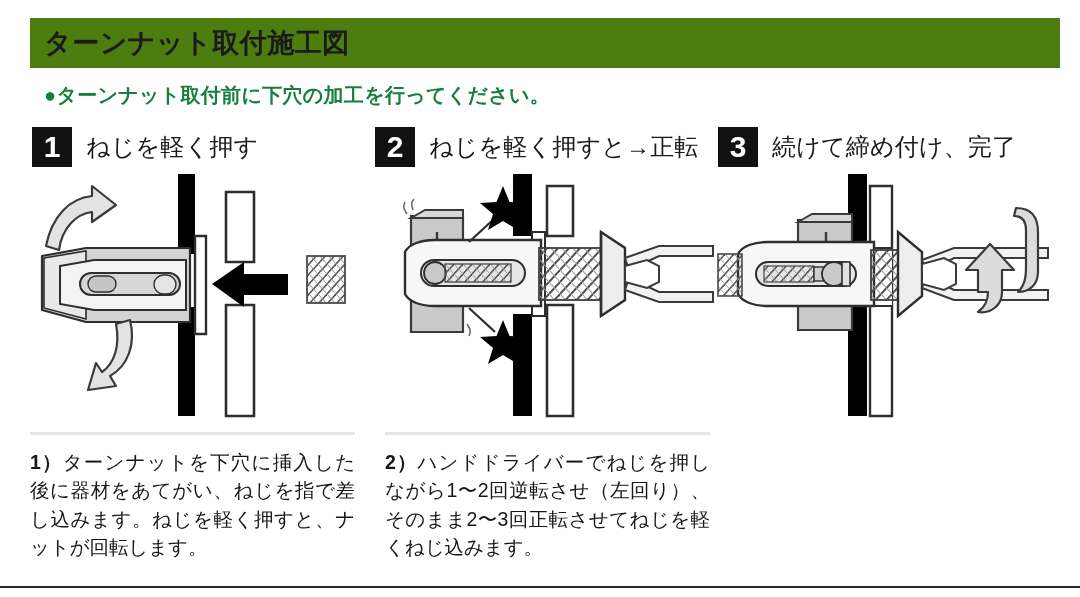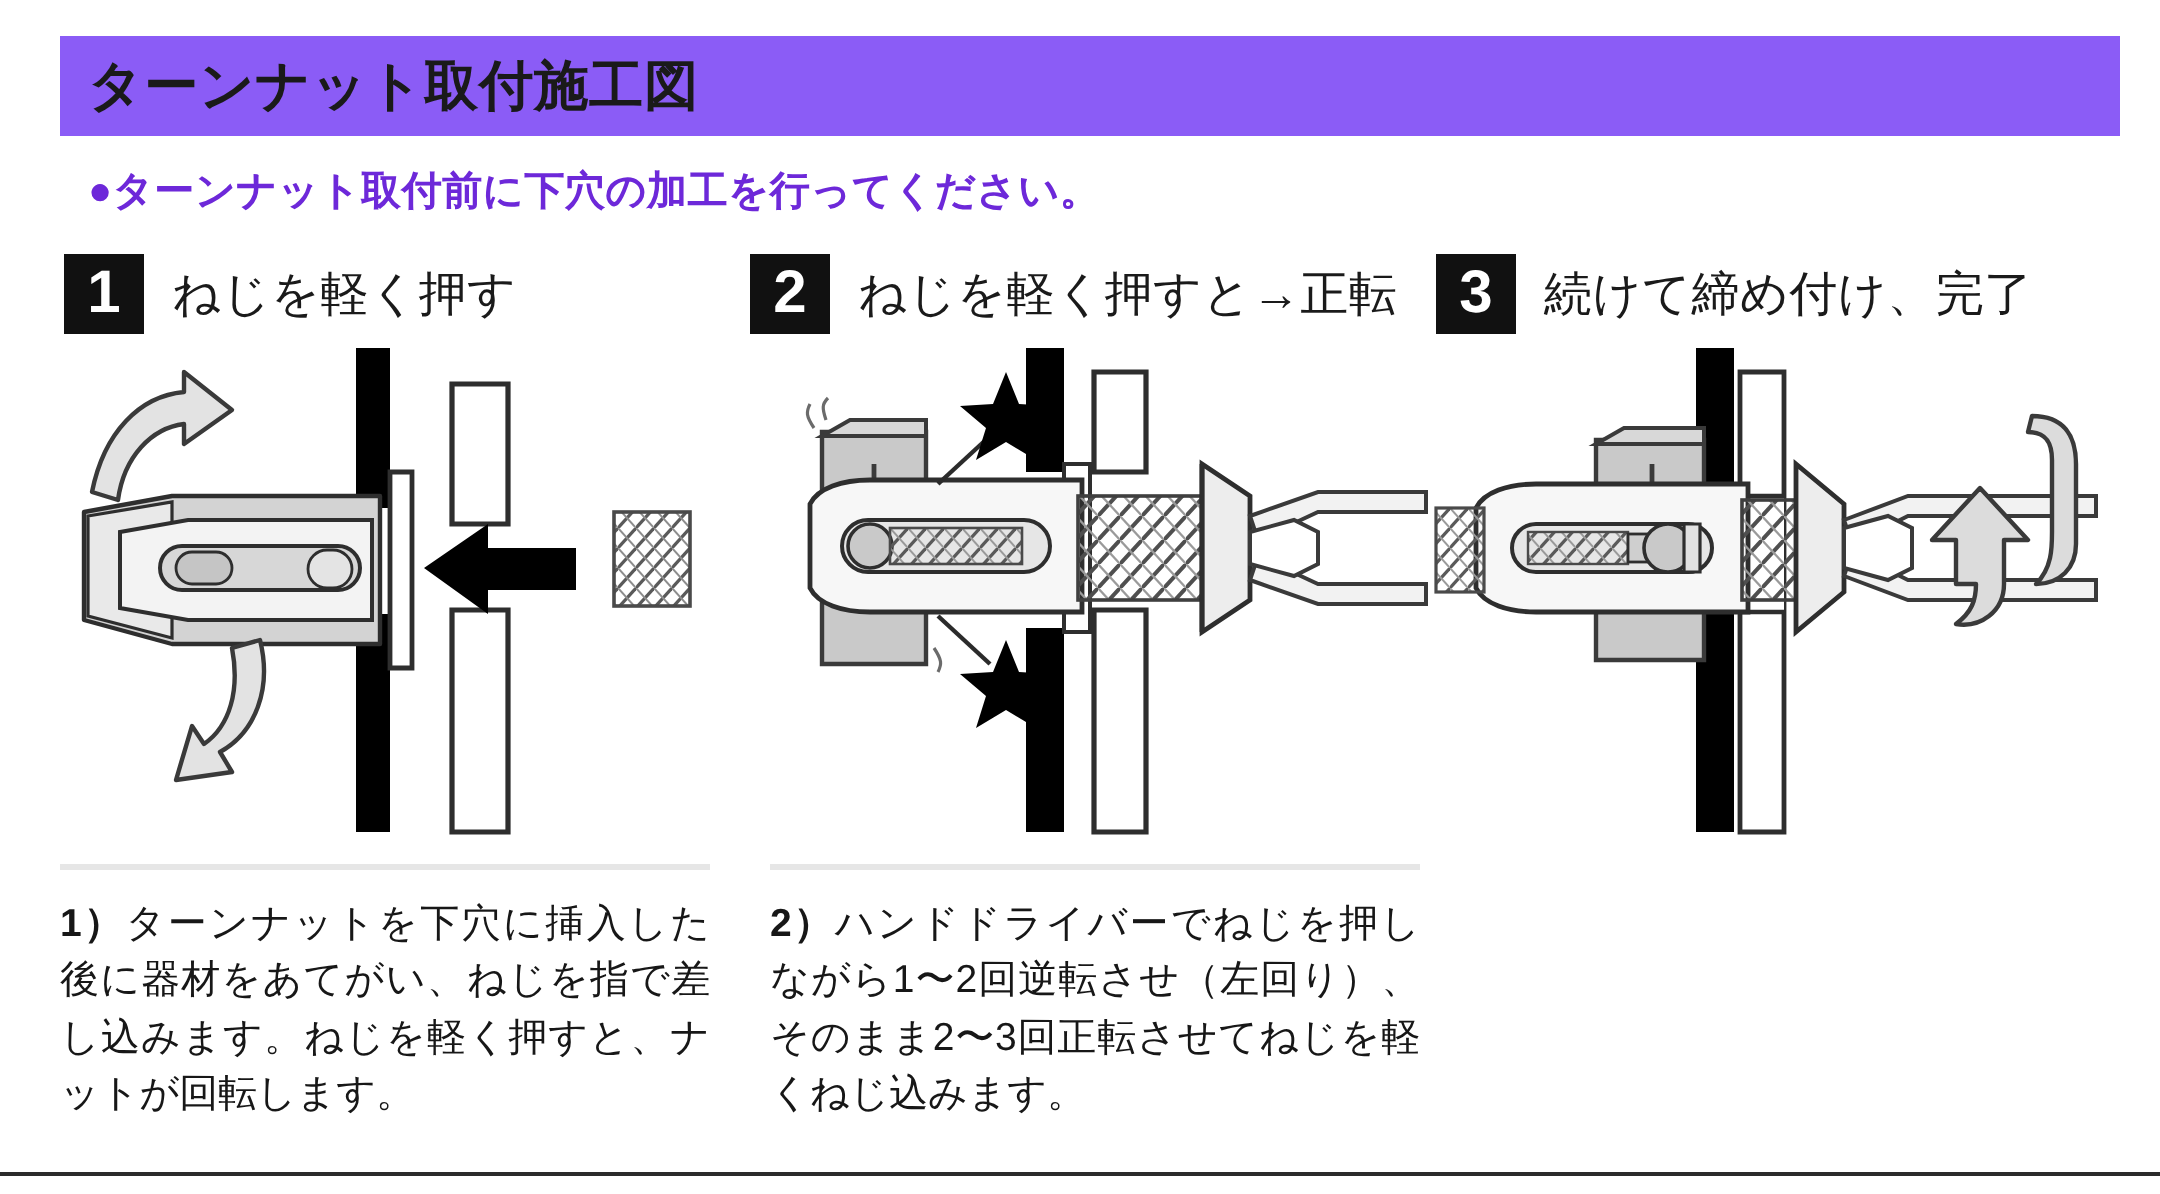--- a/index.html
+++ b/index.html
@@ -20,41 +20,41 @@
     box-sizing: border-box;
   }
 
   
   .title-band {
     position: absolute;
     left: 30px;
     top: 18px;
     width: 1030px;
     height: 50px;
-    background: #8b5cf6;
+    background: #4d7c0f;
     display: flex;
     align-items: center;
   }
   .title-text {
     font-size: 27px;
     font-weight: bold;
     letter-spacing: 0.5px;
     color: #1a1a1a;
     padding-left: 14px;
     line-height: 1;
   }
 
   
   .lead-note {
     position: absolute;
     left: 44px;
     top: 82px;
     font-size: 20px;
     font-weight: bold;
-    color: #6d28d9;
+    color: #15803d;
     letter-spacing: 0.3px;
     white-space: nowrap;
   }
 
   
   .panels {
     position: absolute;
     left: 30px;
     top: 124px;
     width: 1030px;

